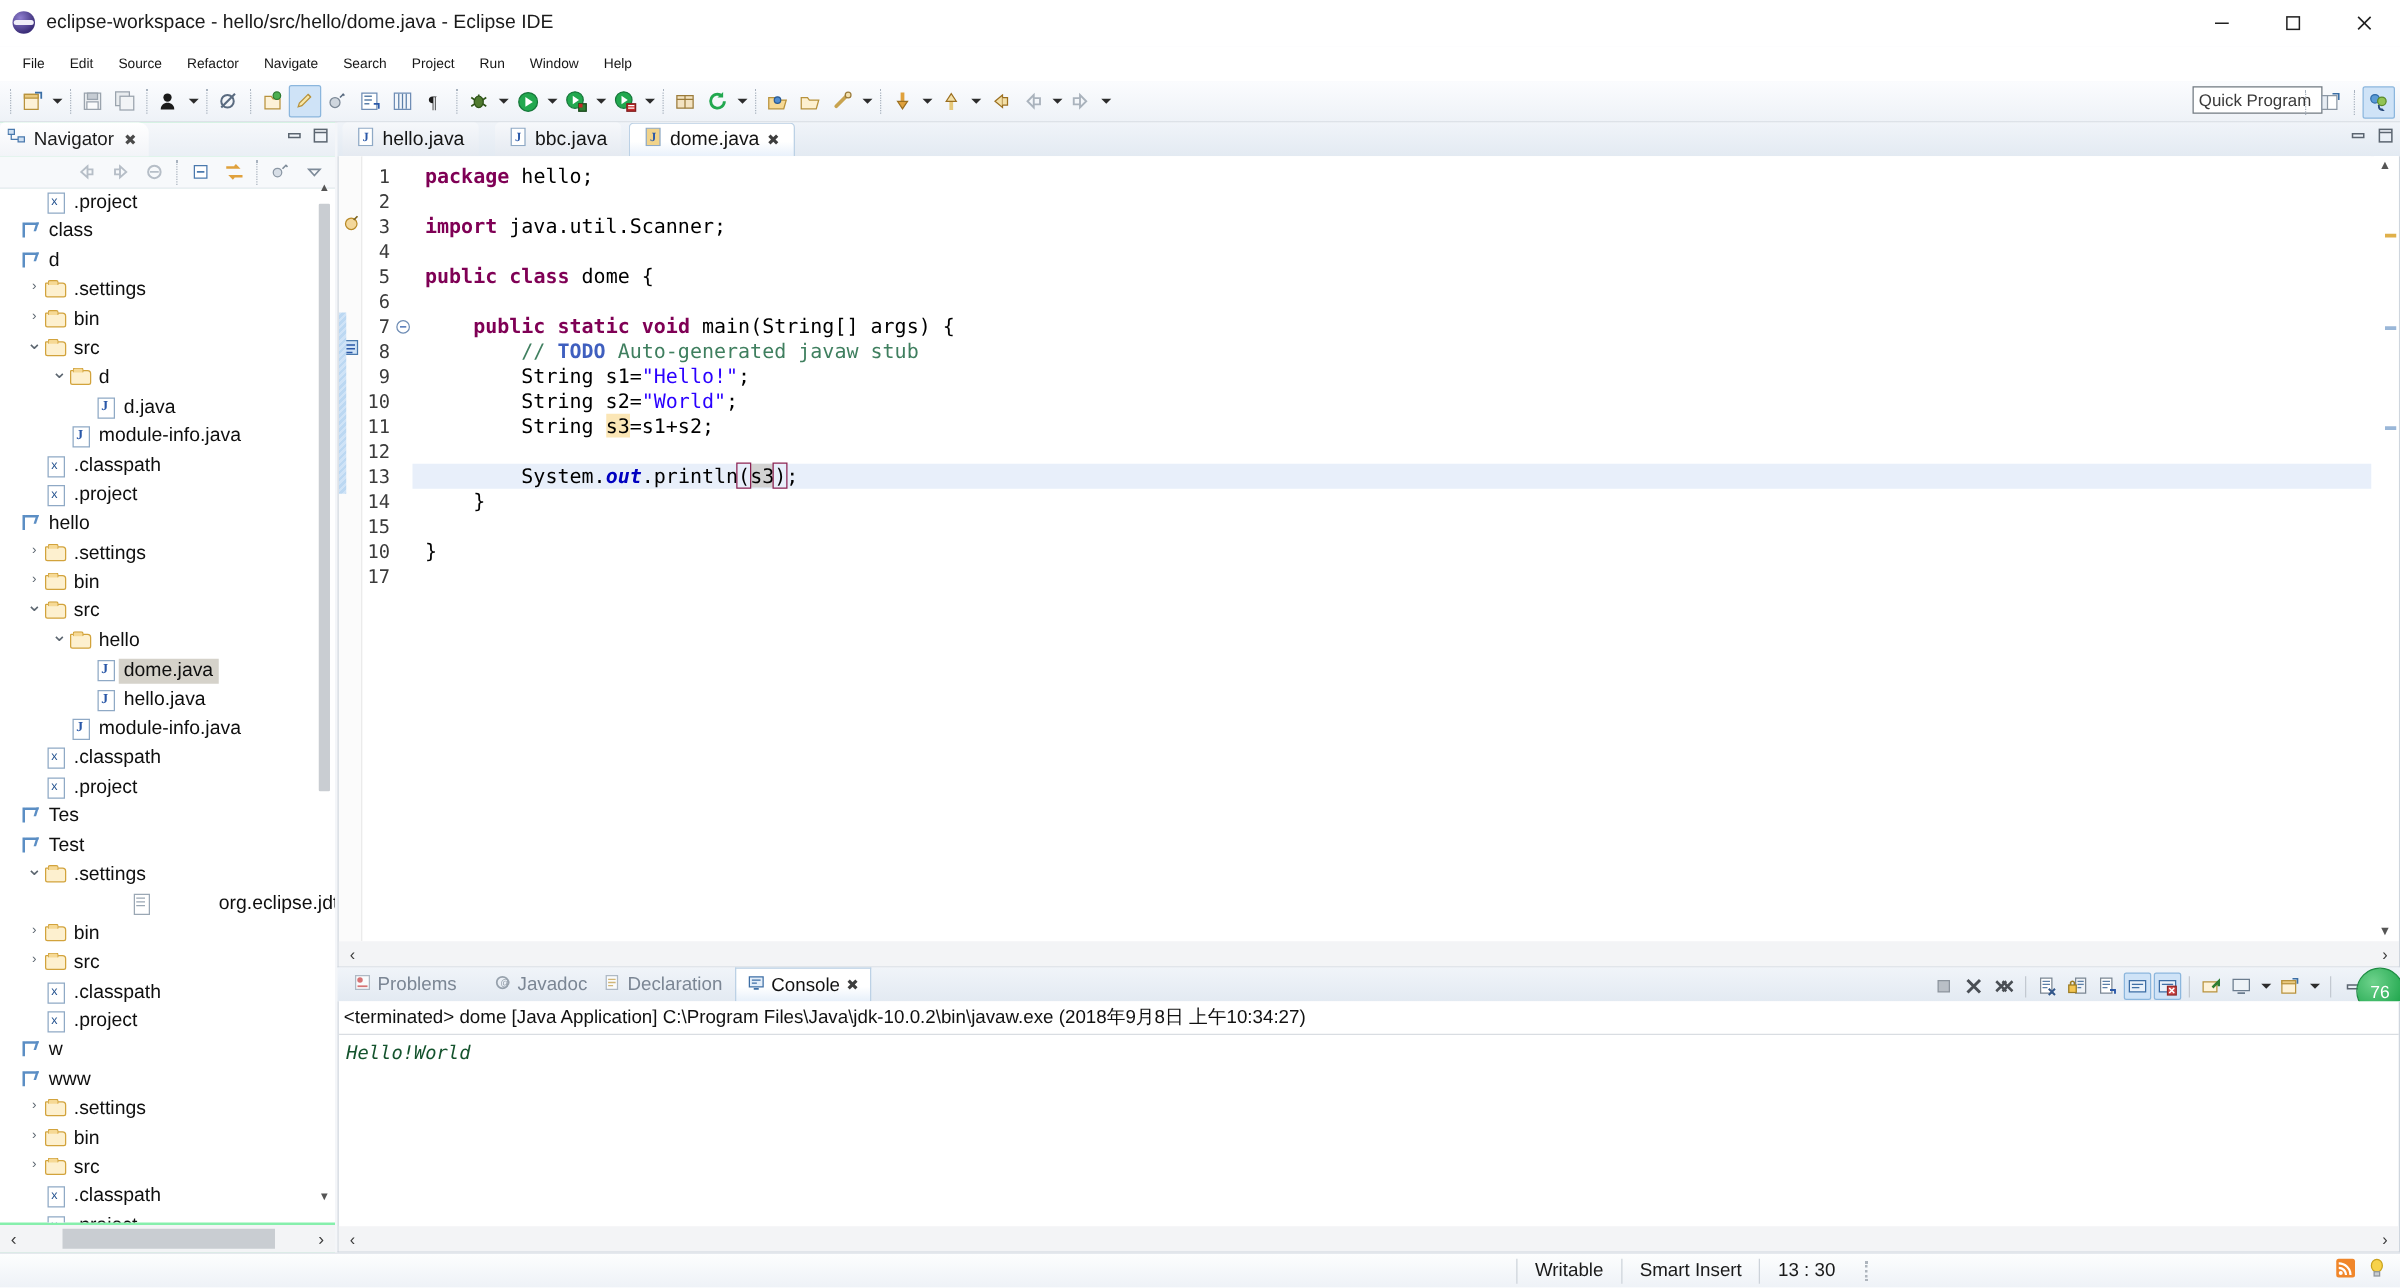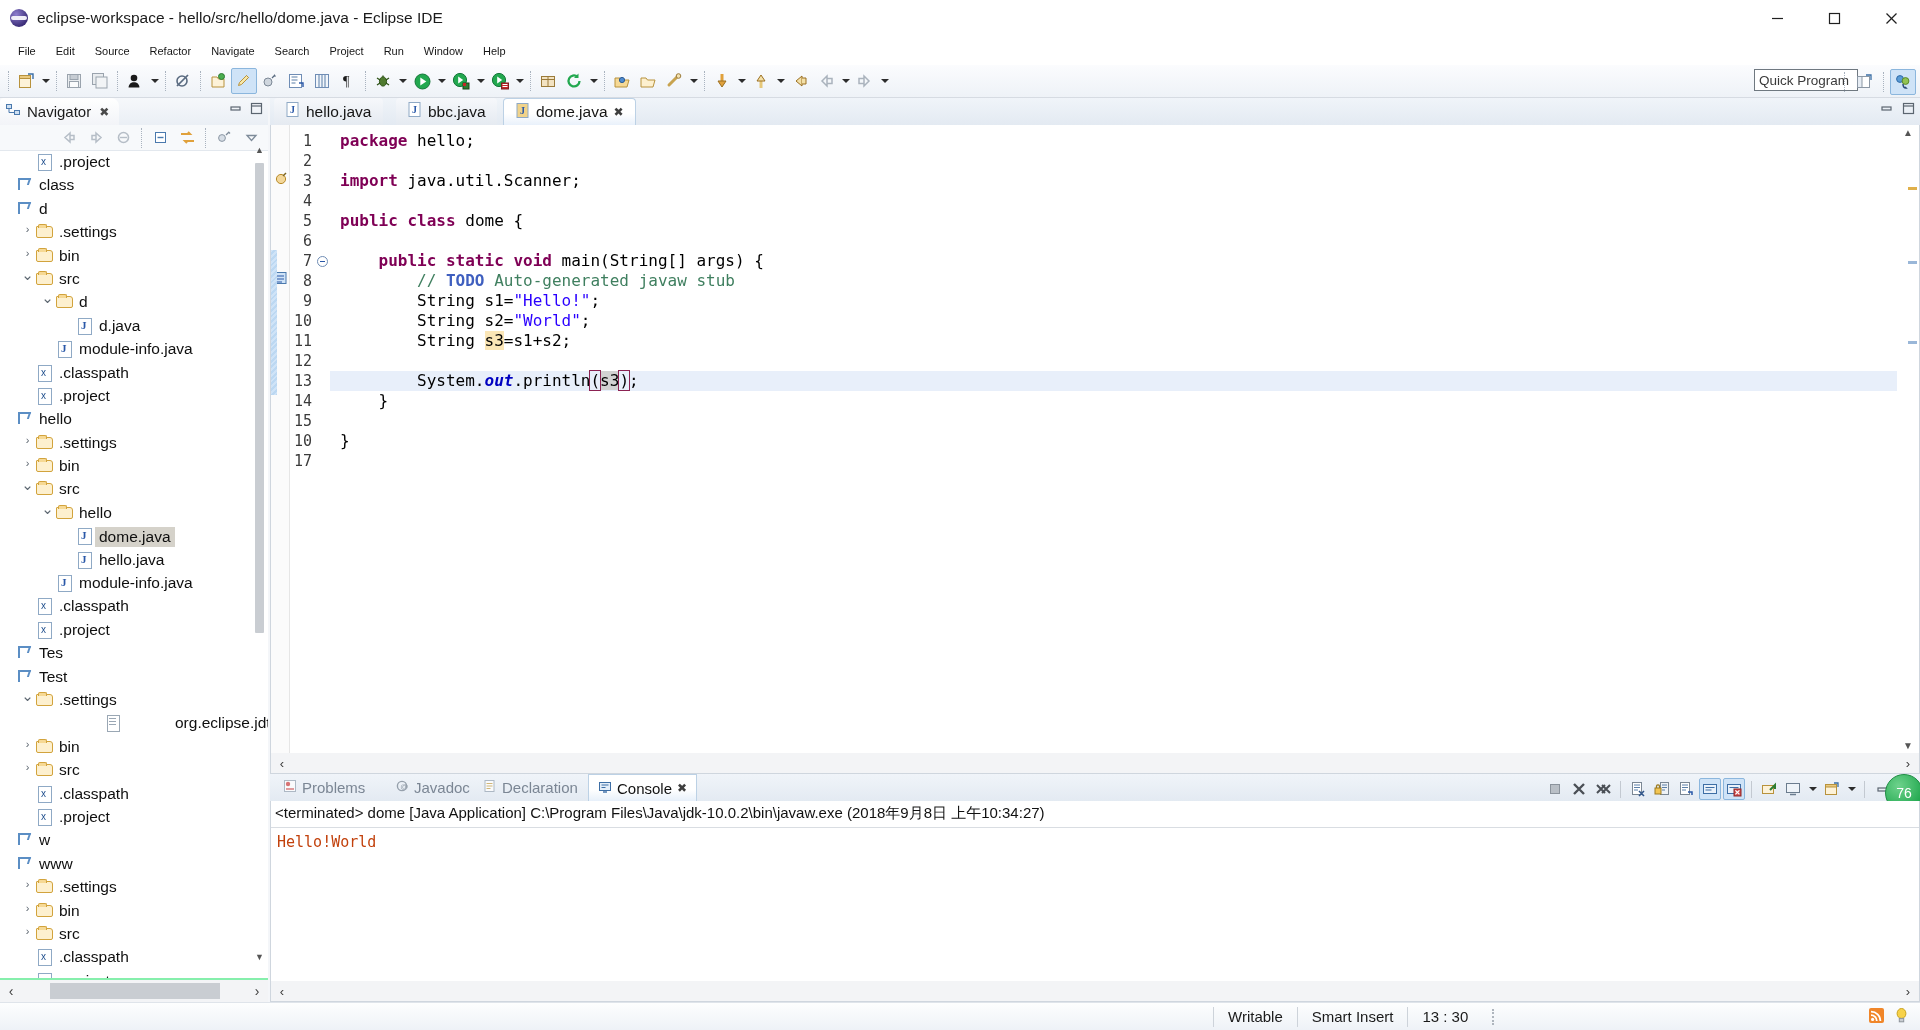--- a/index.html
+++ b/index.html
@@ -174,21 +174,21 @@
   .btab.active { color:#111; background:linear-gradient(#ffffff 55%,#e7f0fa);
                  border-top:1px solid #bcd1e5; border-left:1px solid #bcd1e5;border-right:1px solid #bcd1e5;}
   .bctrl { position:absolute; right:3px; top:2px; display:flex; align-items:center; gap:2px;}
   .cbtn { width:22px; height:22px; display:flex; align-items:center; justify-content:center; position:relative;}
   .cbtn.on { background:#cfe3f7; border:1px solid #8bb6dd; border-radius:2px; }
   .csep { width:1px; height:17px; border-left:1px solid #c3c9d1; margin:0 4px;}
   .consolebody { position:absolute; top:27px; left:0; right:0; bottom:0; background:#fff;
                  border:1px solid #cfd6de; border-top:none;}
   .conhdr { font-size:15px; color:#111; padding:3px 4px 4px 4px; border-bottom:1px solid #d9dde2; }
   .conout { font-family:"DejaVu Sans Mono","Liberation Mono",monospace; font-size:15px;
-            color:#c2410c; padding:5px 6px; line-height:19px; }
+            color:#14532d; padding:5px 6px; line-height:19px;font-style:italic; }
   .conhscroll { position:absolute; left:0; right:0; bottom:0; height:20px; background:#f3f4f6;
                 display:flex; align-items:center;}
   .conhscroll .a { width:22px; text-align:center; color:#3c3c3c; font-size:13px;}
   .badge76 { position:absolute; right:-6px; top:-4px; width:38px; height:38px; border-radius:50%;
              background:radial-gradient(circle at 35% 30%,#6ed28c,#22a84f 75%);
              color:#fff; font-size:14px; display:flex; align-items:center; justify-content:center;
              border:1px solid #1d8c42; }
 
   
   .statusbar { position:absolute; left:0; right:0; bottom:0; height:28px;

